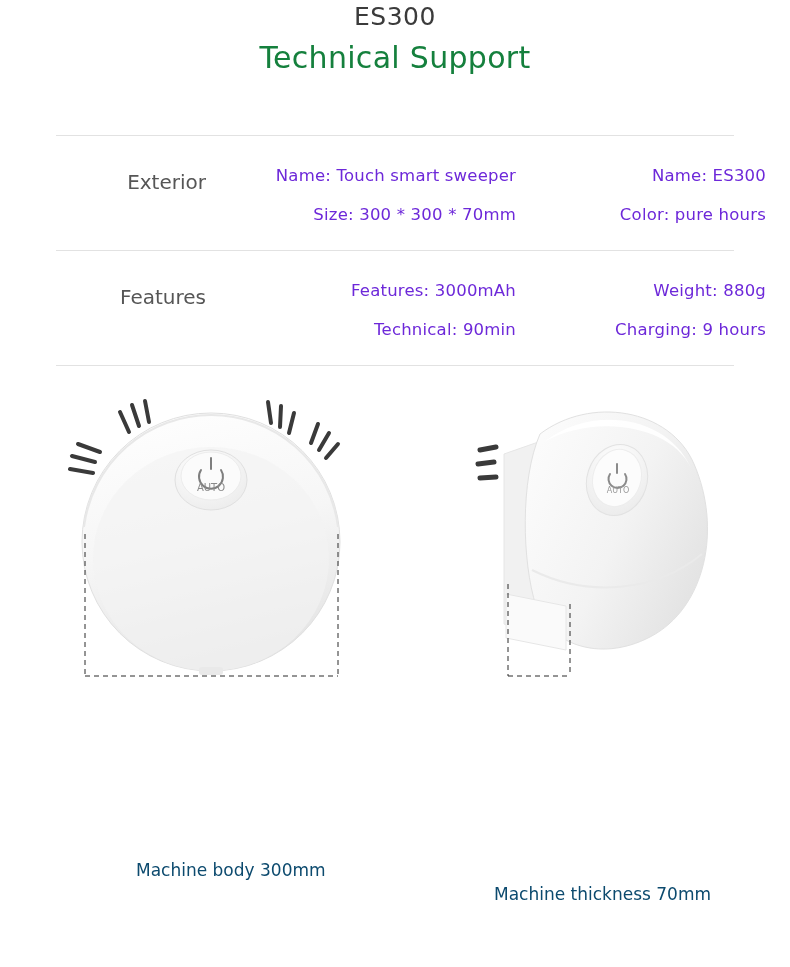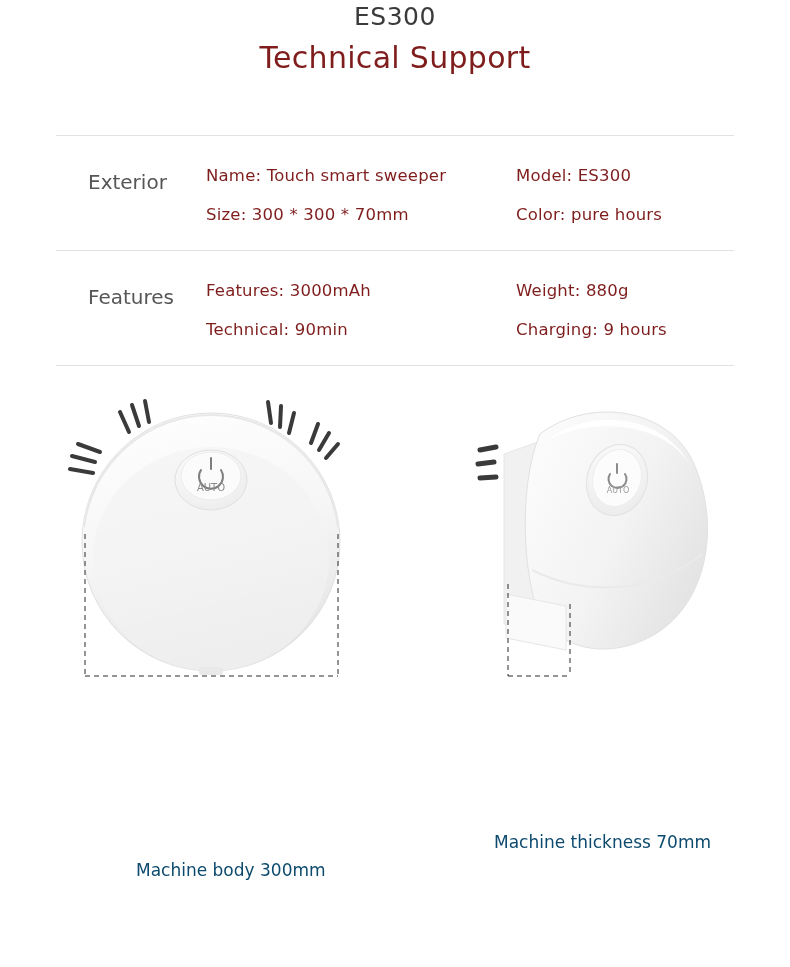--- a/index.html
+++ b/index.html
@@ -27,60 +27,61 @@
   }
   .title-model {
     font-size: 25px;
     color: #3b3b3b;
     letter-spacing: 0.5px;
     font-weight: 400;
     line-height: 1.35;
   }
   .title-main {
     font-size: 30px;
-    color: #7f1d1d;
+    color: #15803d;
     font-weight: 400;
     letter-spacing: 0.3px;
     line-height: 1.45;
     margin-top: 2px;
   }
 
   .divider {
     height: 1px;
     background: #e2e2e2;
     margin: 0 56px;
   }
   .divider.top { margin-top: 56px; }
 
   
   .spec-section {
     display: flex;
     align-items: flex-start;
-    padding: 30px 56px 26px 56px;
+    padding: 30px 24px 26px 56px;
+    text-align: right;
   }
   .spec-label {
     width: 150px;
     flex: 0 0 150px;
     font-size: 20px;
     color: #565656;
     font-weight: 400;
     padding-top: 4px;
     padding-left: 32px;
     box-sizing: border-box;
   }
   .spec-grid {
     flex: 1 1 auto;
     display: grid;
     grid-template-columns: 310px 1fr;
     row-gap: 20px;
     column-gap: 0;
   }
   .spec-item {
     font-size: 16.5px;
-    color: #7f1d1d;
+    color: #6d28d9;
     font-weight: 400;
     letter-spacing: 0.2px;
     white-space: nowrap;
   }
 
   
   .products {
     position: relative;
     margin-top: 22px;
     height: 400px;
@@ -91,41 +92,41 @@
   .product-left { left: 68px; top: 6px; width: 320px; }
   .product-right { left: 470px; top: 6px; width: 250px; }
 
   .caption {
     position: absolute;
     font-size: 17px;
     color: #0c4a6e;
     white-space: nowrap;
   }
   .caption-left { left: 136px; top: 860px; }
-  .caption-right { left: 494px; top: 832px; }
+  .caption-right { left: 494px; top: 884px; }
 
   
 </style>
 </head>
 <body>
 
 <div class="page">
 
   <div class="header">
     <div class="title-model">ES300</div>
     <div class="title-main">Technical Support</div>
   </div>
 
   <div class="divider top"></div>
 
   <div class="spec-section">
     <div class="spec-label">Exterior</div>
     <div class="spec-grid">
       <div class="spec-item">Name: Touch smart sweeper</div>
-      <div class="spec-item">Model: ES300</div>
+      <div class="spec-item">Name: ES300</div>
       <div class="spec-item">Size: 300 * 300 * 70mm</div>
       <div class="spec-item">Color: pure hours</div>
     </div>
   </div>
 
   <div class="divider"></div>
 
   <div class="spec-section">
     <div class="spec-label">Features</div>
     <div class="spec-grid">

